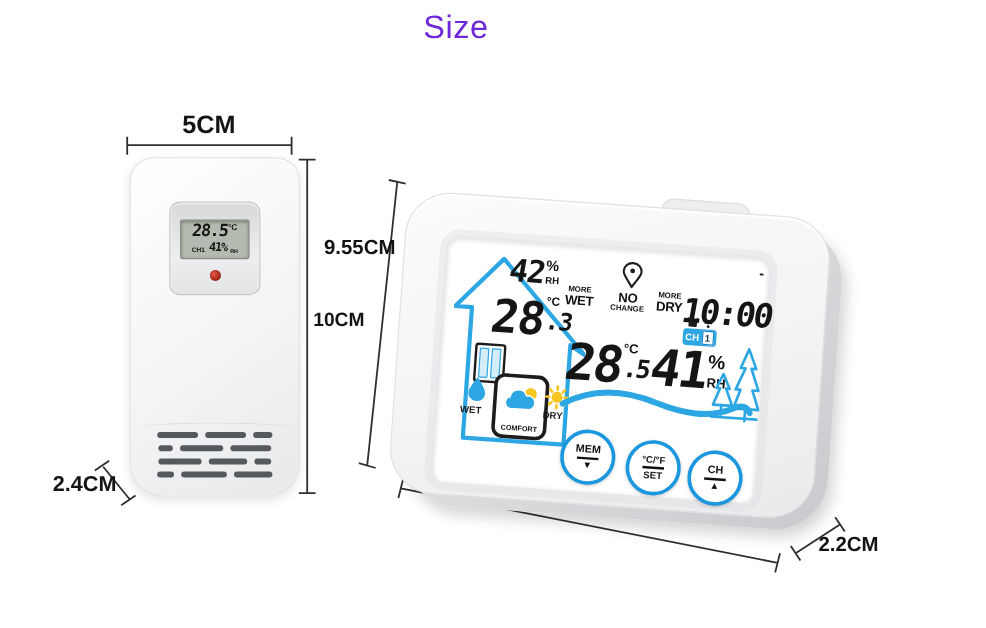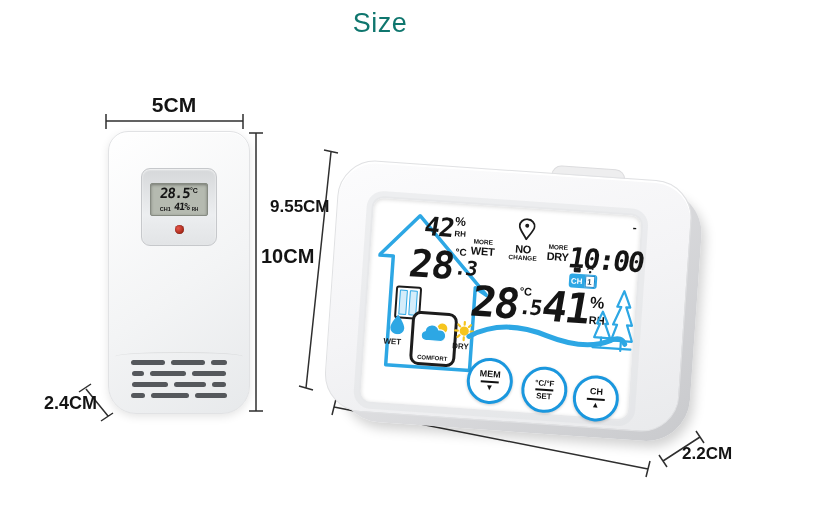--- a/index.html
+++ b/index.html
@@ -1,20 +1,20 @@
 <!DOCTYPE html>
 <html><head>
 <meta charset="utf-8">
 <style>
   html,body{margin:0;padding:0;background:#fff;}
   .canvas{position:relative;width:822px;height:523px;background:#fff;overflow:hidden;
           font-family:"Liberation Sans",sans-serif;color:#111;}
   .abs{position:absolute;}
   
-  .page-title{left:0;top:8px;width:760px;text-align:center;font-size:27px;color:#0f766e;letter-spacing:.5px;}
+  .page-title{left:0;top:8px;width:760px;text-align:center;font-size:27px;color:#6d28d9;letter-spacing:.5px;}
   
   .dim{font-weight:700;color:#141414;}
   
   .sensor-body{left:108px;top:131px;width:140px;height:281px;border-radius:20px 20px 28px 28px;
     background:linear-gradient(145deg,#ffffff 0%,#f3f4f5 55%,#e7e9eb 100%);
     border:1px solid #e1e2e4;box-shadow:0 3px 8px rgba(0,0,0,.10), inset 0 1px 0 #fff;}
   .sensor-bezel{left:32px;top:36px;width:74px;height:76px;border-radius:9px;
     background:linear-gradient(180deg,#d6d8da 0%,#eceef0 60%,#e2e4e6 100%);
     border:1px solid #c6c8cb;box-shadow:inset 0 1px 2px rgba(255,255,255,.8);}
   .sensor-lcd{left:8px;top:14px;width:56px;height:31px;background:#b5bab0;border:1px solid #868b82;
@@ -99,21 +99,21 @@
       <path d="M106,121 H243 M106,114 V129 M243,114 V129"></path>
       <path d="M256,133 V411 M249,133 H263 M249,411 H263"></path>
       <path d="M331,152 L306,388 M324,150 L338,153 M299,386 L313,390"></path>
       <path d="M86,389 L108,416 M91,384 L79,392 M113,413 L101,421"></path>
       <path d="M334,407 L648,469 M332,415 L336,399 M646,477 L650,461"></path>
       <path d="M663,461 L700,437 M667,467 L659,455 M704,443 L696,431"></path>
     </g>
   </svg>
 
   <div class="abs dim" style="left:139px;top:93px;width:70px;text-align:center;font-size:21px;">5CM</div>
-  <div class="abs dim" style="left:261px;top:245px;font-size:20px;">10CM</div>
+  <div class="abs dim" style="left:261px;top:259px;font-size:16px;">10CM</div>
   <div class="abs dim" style="left:44px;top:393px;font-size:18px;">2.4CM</div>
   <div class="abs dim" style="left:270px;top:197px;font-size:17px;">9.55CM</div>
   <div class="abs dim" style="left:682px;top:444px;font-size:17px;">2.2CM</div>
 
   <div class="abs sensor-body">
     <div class="abs sensor-bezel">
       <div class="abs sensor-lcd">
         <div class="lcd-l1">
           <span class="seg">28.5</span>
           <span class="u">°C</span>

